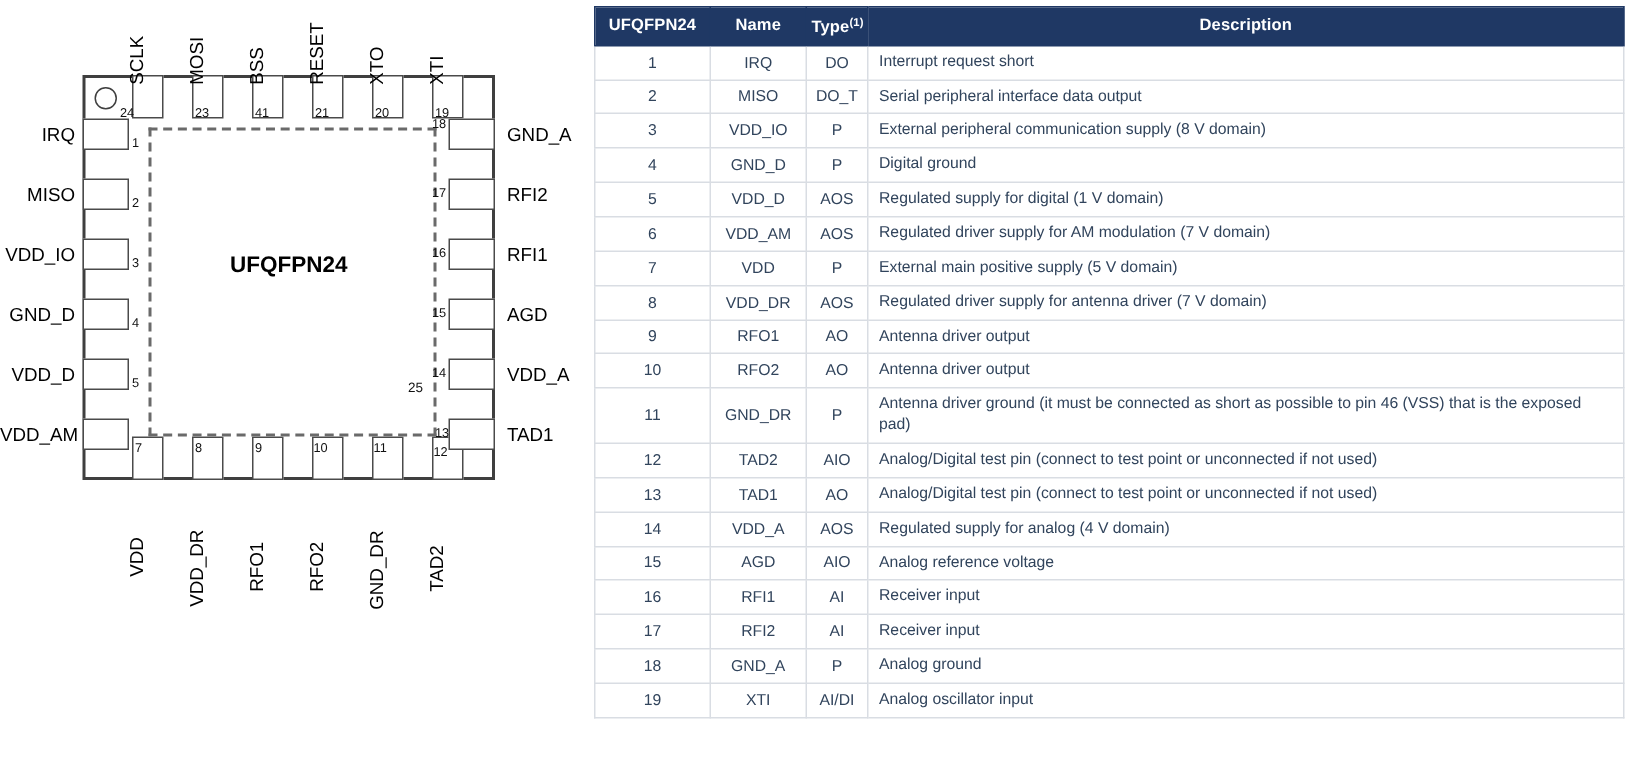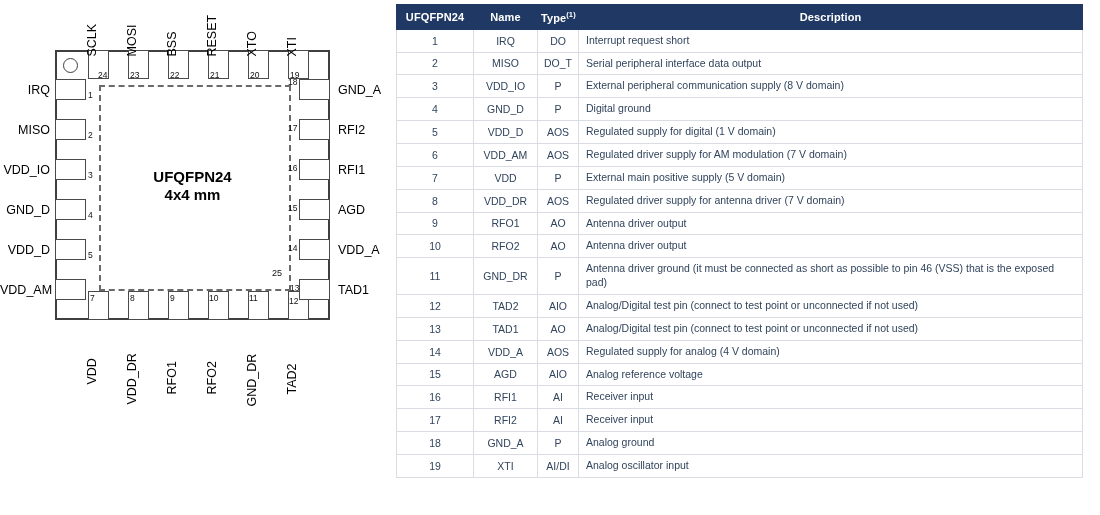--- a/index.html
+++ b/index.html
@@ -27,21 +27,21 @@
     width:15px;height:15px;border:1.5px solid #3f3f3f;border-radius:50%;
     box-sizing:border-box;
   }
   #exposed-pad{
     position:absolute;
     left:99px;top:85px;width:192px;height:206px;
     border:2px dashed #6a6a6a;
     box-sizing:border-box;
   }
   #pad-num{
-    position:absolute;left:272px;top:268px;
+    position:absolute;left:272px;top:253px;
     font-size:9px;color:#111;
   }
   #center-label{
     position:absolute;left:55px;top:168px;width:275px;
     text-align:center;font-size:15px;font-weight:bold;color:#000;
     line-height:1.22;
   }
 
   
   .pad{position:absolute;border:1.3px solid #4a4a4a;background:#fff;box-sizing:border-box;}
@@ -98,33 +98,32 @@
 
 <div id="diagram">
 
   <div id="pkg-body"></div>
   <div id="dot"></div>
   <div id="exposed-pad"></div>
   <div id="pad-num">25</div>
 
   <div id="center-label">
     <div>UFQFPN24</div>
-    <div>4x4 mm</div>
   </div>
 
   <div class="pad pad-top" style="left:88px;top:50px;"></div>
-  <div class="pnum" style="left:98px;top:71px;">24</div>
+  <div class="pnum" style="left:80px;top:71px;">24</div>
   <div class="plabel plabel-v" style="left:98px;top:44px;">SCLK</div>
 
   <div class="pad pad-top" style="left:128px;top:50px;"></div>
   <div class="pnum" style="left:130px;top:71px;">23</div>
   <div class="plabel plabel-v" style="left:138px;top:44px;">MOSI</div>
 
   <div class="pad pad-top" style="left:168px;top:50px;"></div>
-  <div class="pnum" style="left:170px;top:71px;">22</div>
+  <div class="pnum" style="left:170px;top:71px;">41</div>
   <div class="plabel plabel-v" style="left:178px;top:44px;">BSS</div>
 
   <div class="pad pad-top" style="left:208px;top:50px;"></div>
   <div class="pnum" style="left:210px;top:71px;">21</div>
   <div class="plabel plabel-v" style="left:218px;top:44px;">RESET</div>
 
   <div class="pad pad-top" style="left:248px;top:50px;"></div>
   <div class="pnum" style="left:250px;top:71px;">20</div>
   <div class="plabel plabel-v" style="left:258px;top:44px;">XTO</div>
 

